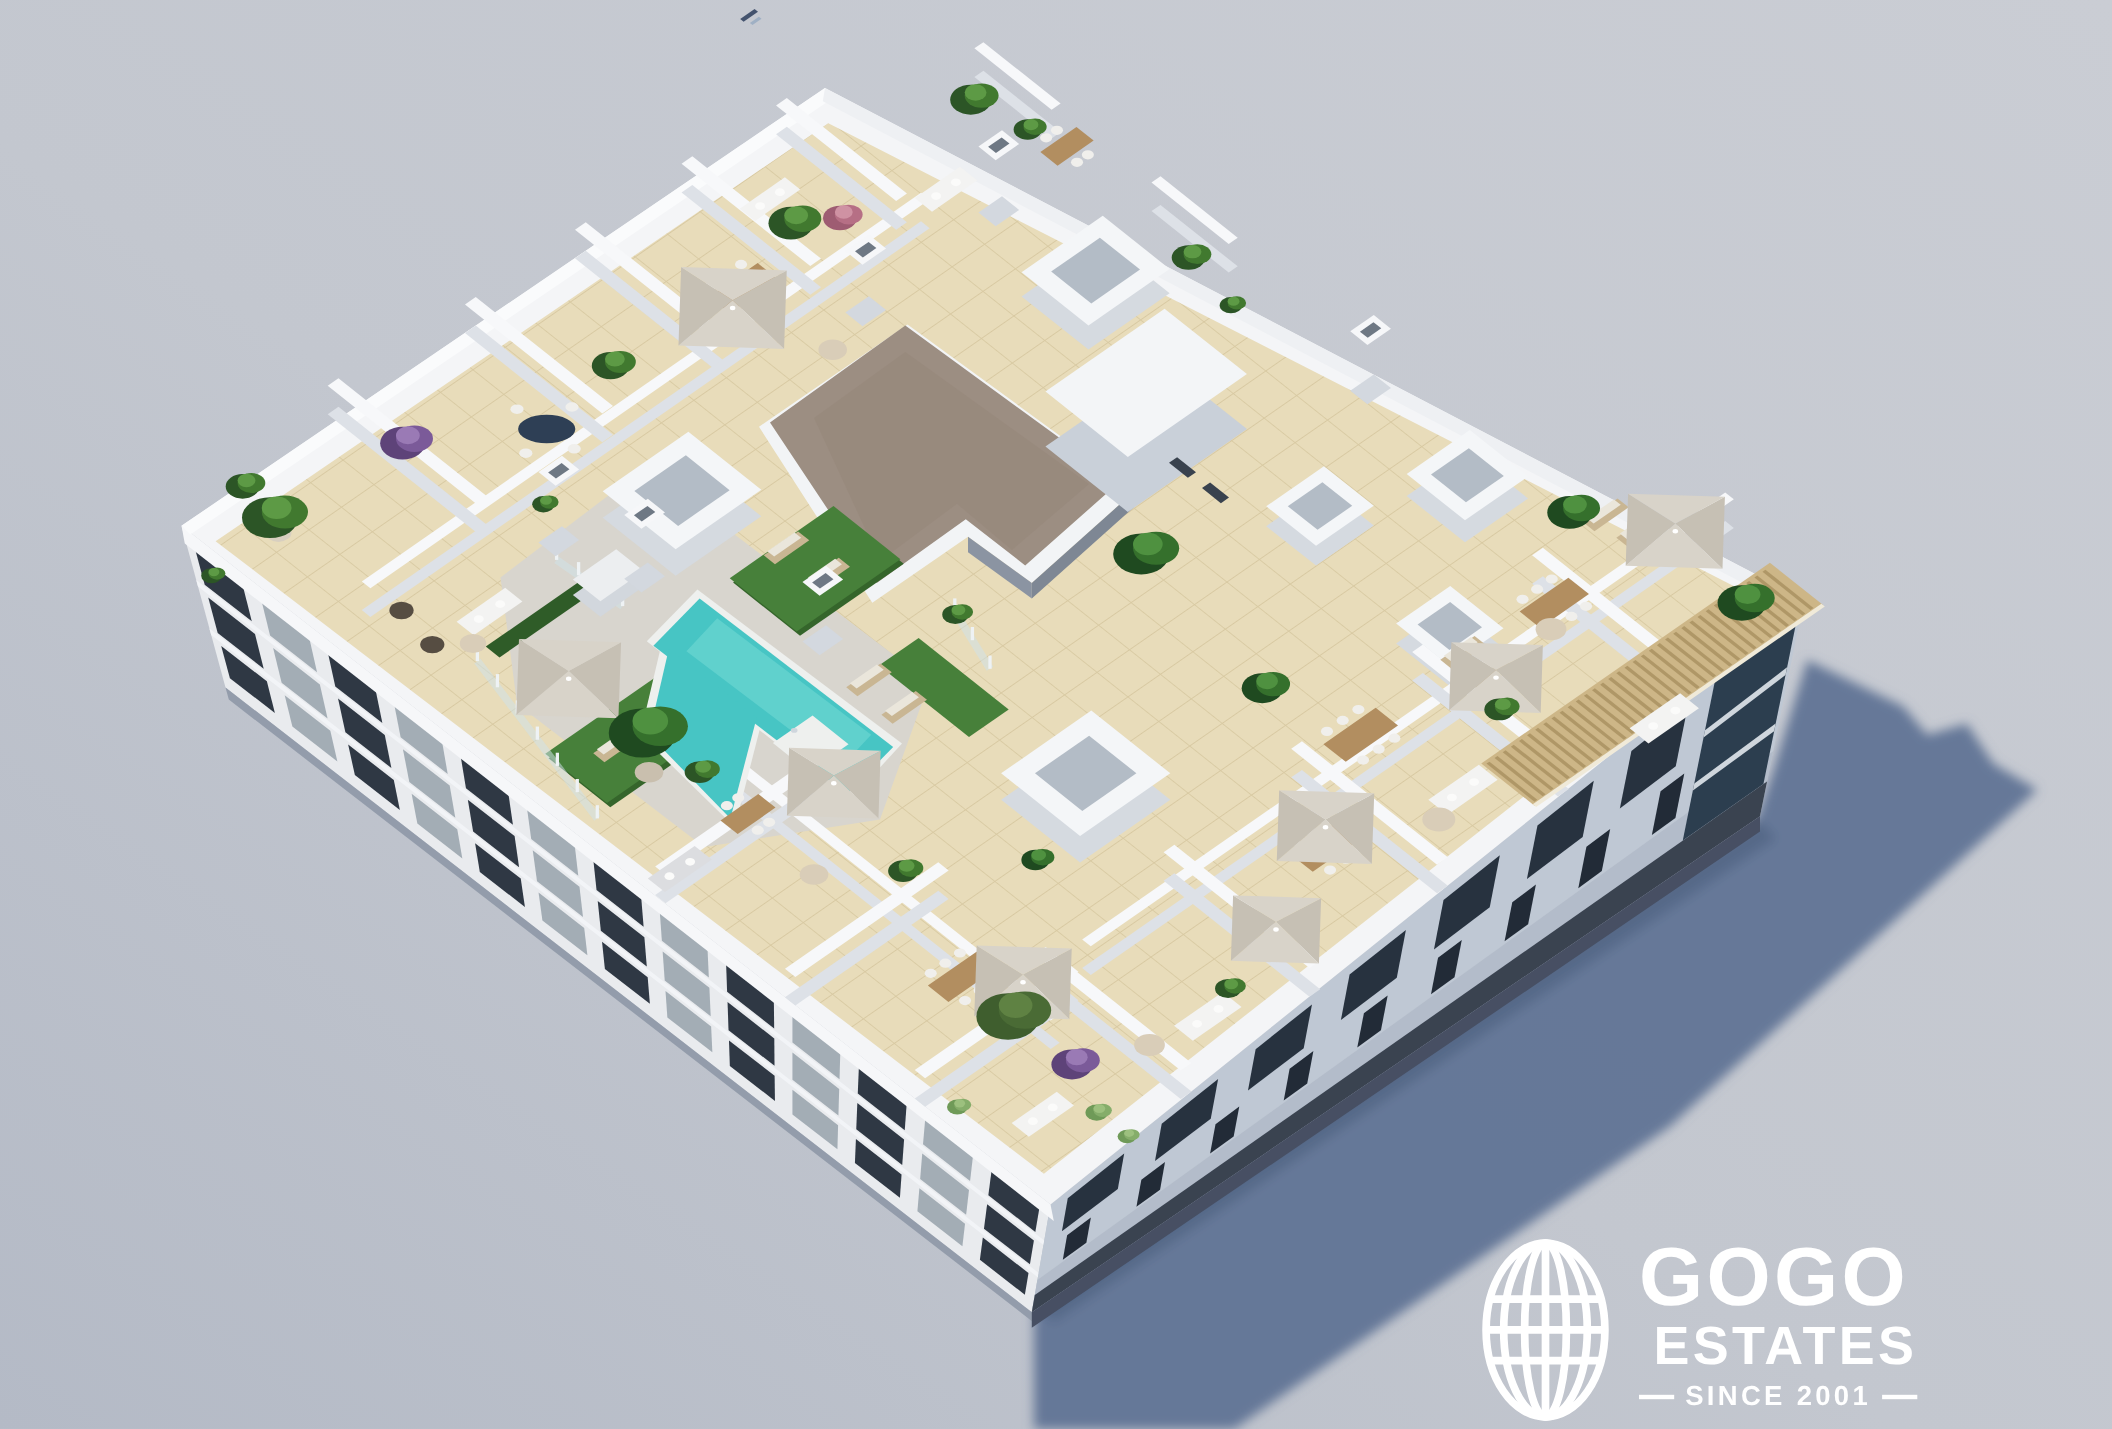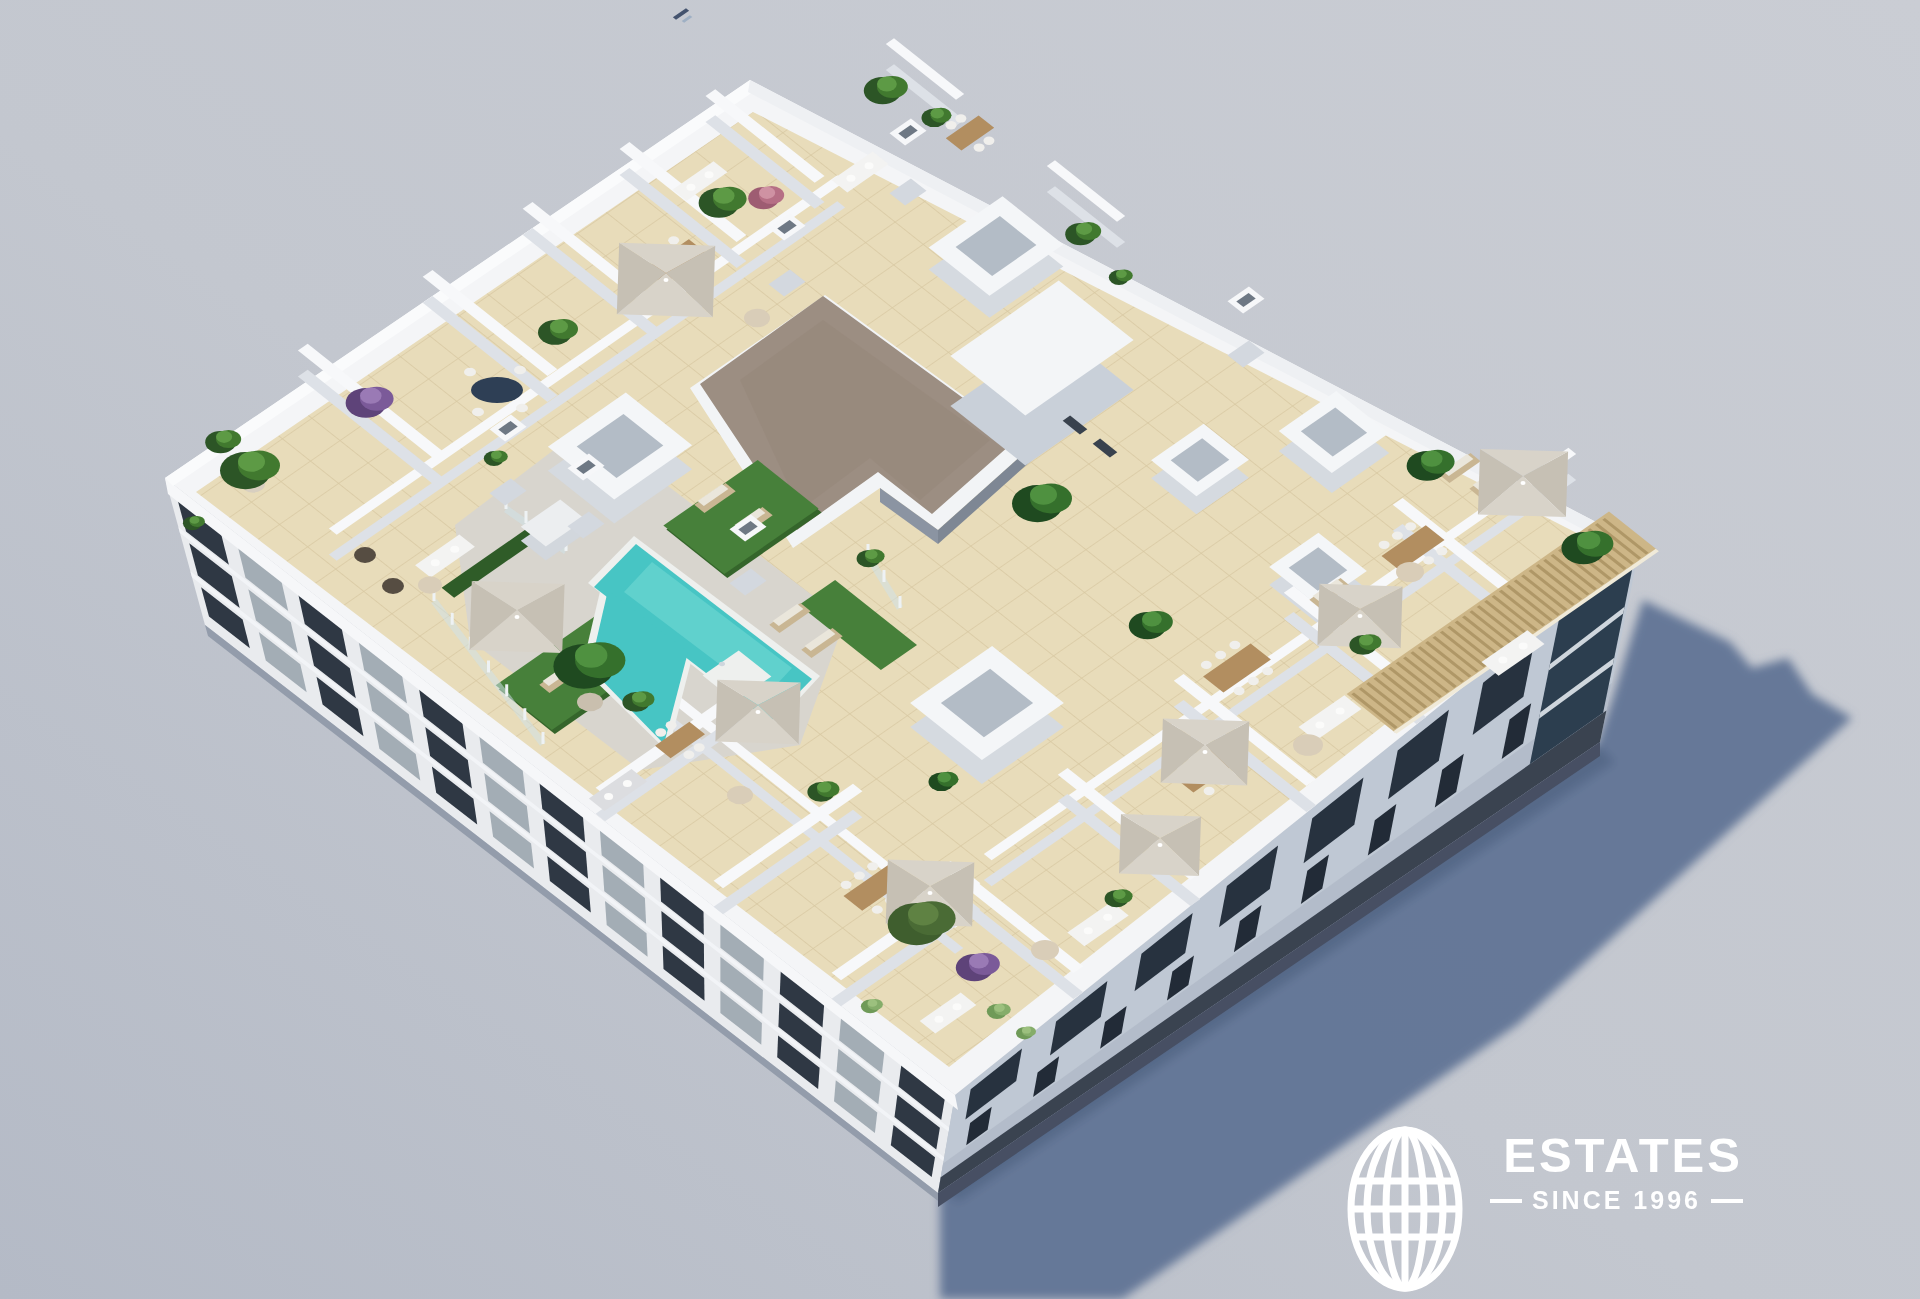--- a/index.html
+++ b/index.html
@@ -512,21 +512,22 @@
         <ellipse cx="59" cy="83" rx="54" ry="79"></ellipse>
         <ellipse cx="59" cy="83" rx="38" ry="79"></ellipse>
         <ellipse cx="59" cy="83" rx="19" ry="79"></ellipse>
         <line x1="59" y1="4" x2="59" y2="162"></line>
         <line x1="8" y1="55" x2="110" y2="55"></line>
         <line x1="5" y1="83" x2="113" y2="83"></line>
         <line x1="8" y1="111" x2="110" y2="111"></line>
       </g>
     </svg>
     <div id="wm-text">
+      <div class="wm-brand-top">GOGO</div>
       <div class="wm-brand-bottom">ESTATES</div>
       <div class="wm-tagline">
         <span class="wm-rule"></span>
-        <span class="wm-since">SINCE 1996</span>
+        <span class="wm-since">SINCE 2001</span>
         <span class="wm-rule"></span>
       </div>
     </div>
   </div>
 </div>
 
 </body></html>

